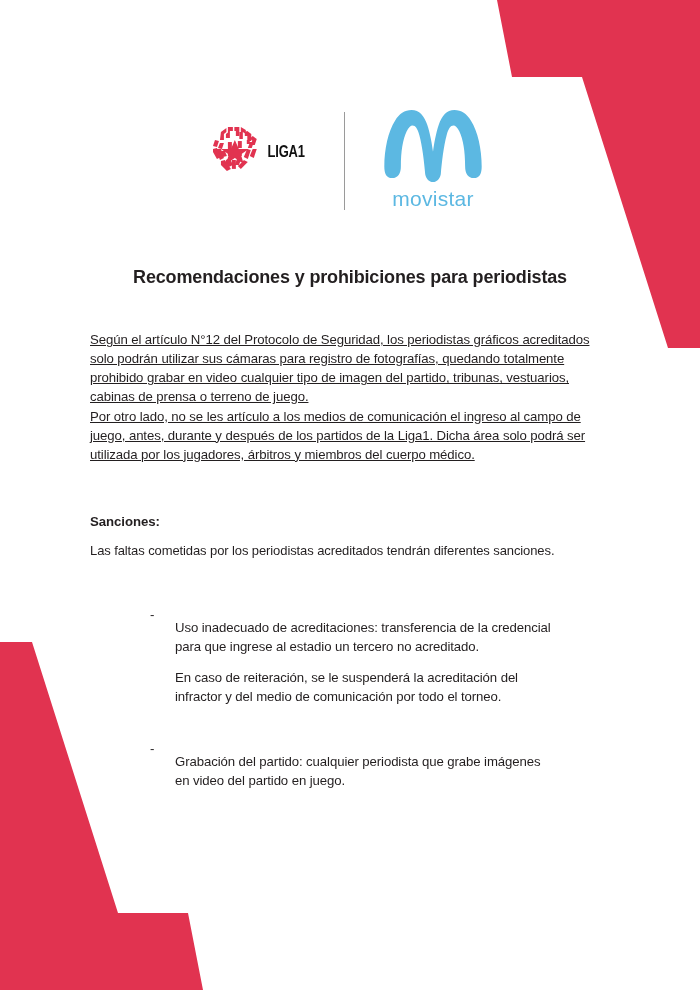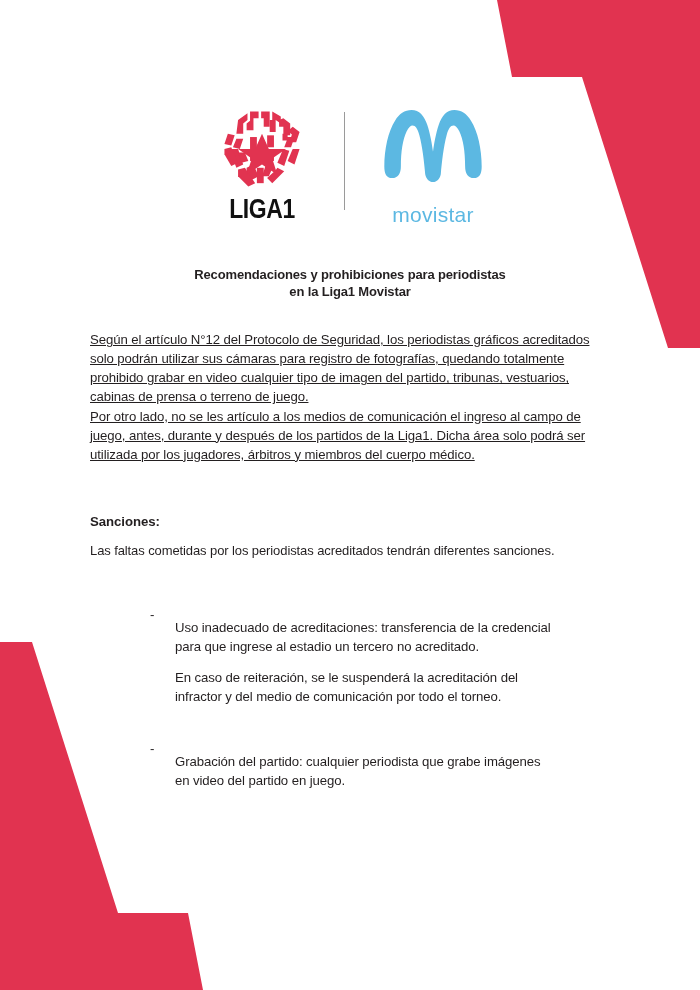--- a/index.html
+++ b/index.html
@@ -32,21 +32,21 @@
     left: 0;
     top: 108px;
     width: 700px;
     display: flex;
     align-items: flex-start;
     justify-content: center;
   }
   .liga-block {
     width: 104px;
     display: flex;
-    flex-direction: column;
+    flex-direction: row;
     align-items: center;
   }
   .liga-mark {
     width: 88px;
     height: 82px;
     display: block;
   }
   .liga-word {
     margin-top: 3px;
     height: 30px;
@@ -56,41 +56,40 @@
     width: 1px;
     height: 98px;
     background: #9a9a9a;
     margin: 4px 30px 0 30px;
   }
   .movistar-block {
     width: 116px;
     display: flex;
     flex-direction: column;
     align-items: center;
-    gap: 16px;
   }
   .movistar-mark {
     width: 98px;
     height: 74px;
     display: block;
   }
   .movistar-word {
     margin-top: 4px;
     height: 26px;
     display: block;
   }
 
   
   .doc-title {
     position: absolute;
     left: 90px;
     top: 266px;
     width: 520px;
     text-align: center;
-    font-size: 13px;
+    font-size: 18px;
     font-weight: bold;
     line-height: 1.33;
     letter-spacing: -0.15px;
   }
   .doc-title .l2 { display: block; }
 
   .body-col {
     position: absolute;
     left: 90px;
     top: 330px;
@@ -224,21 +223,20 @@
     </svg>
     <svg class="movistar-word" viewBox="0 0 112 26" xmlns="http://www.w3.org/2000/svg">
       <text x="56" y="20" text-anchor="middle" fill="#5CB8E2" font-family="'Liberation Sans', sans-serif" font-size="21" letter-spacing="0.3">movistar</text>
     </svg>
   </div>
 
 </div>
 
 <div class="doc-title">
   <span>Recomendaciones y prohibiciones para periodistas</span>
-  <span class="l2">en la Liga1 Movistar</span>
 </div>
 
 <div class="body-col">
   <p class="para">Según el artículo N°12 del Protocolo de Seguridad, los periodistas gráficos acreditados solo podrán utilizar sus cámaras para registro de fotografías, quedando totalmente prohibido grabar en video cualquier tipo de imagen del partido, tribunas, vestuarios, cabinas de prensa o terreno de juego.</p>
   <p class="para">Por otro lado, no se les artículo a los medios de comunicación el ingreso al campo de juego, antes, durante y después de los partidos de la Liga1. Dicha área solo podrá ser utilizada por los jugadores, árbitros y miembros del cuerpo médico.</p>
 </div>
 
 <div class="section-head">Sanciones:</div>
 <div class="section-intro">Las faltas cometidas por los periodistas acreditados tendrán diferentes sanciones.</div>
 

